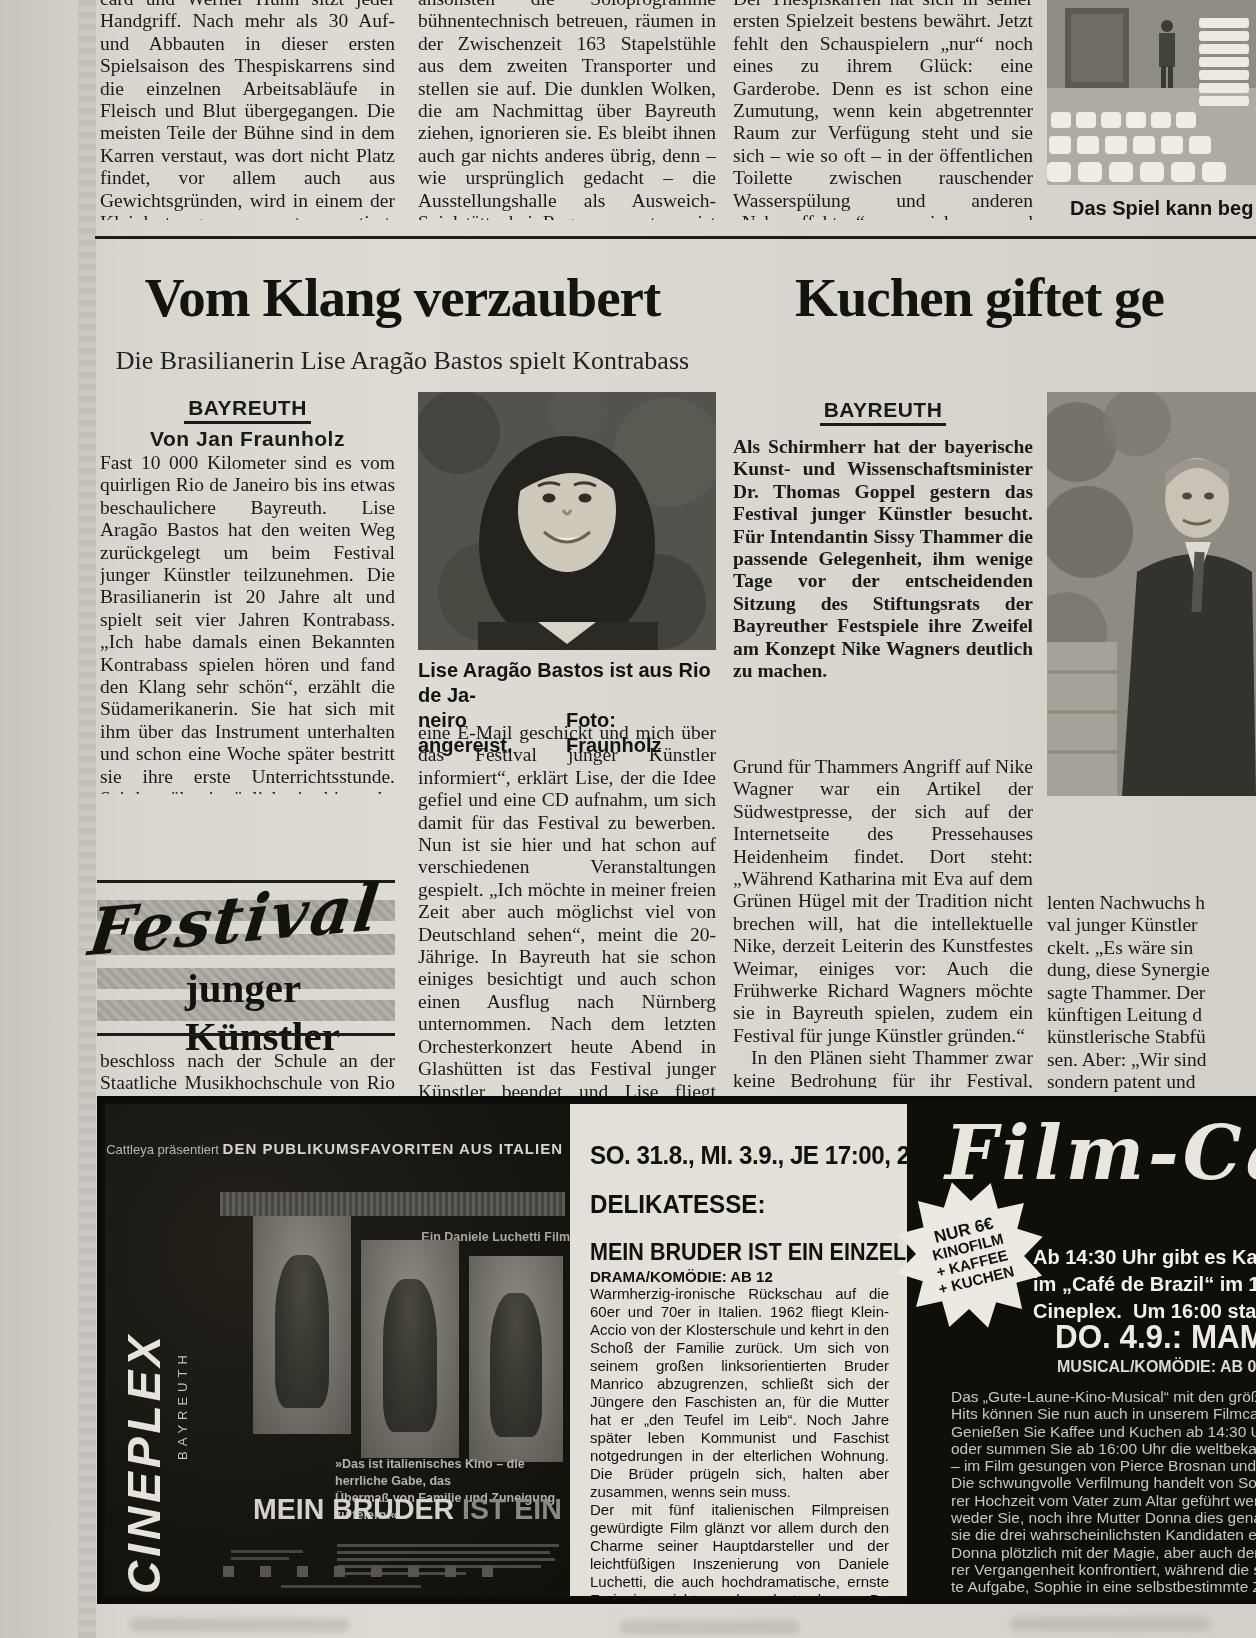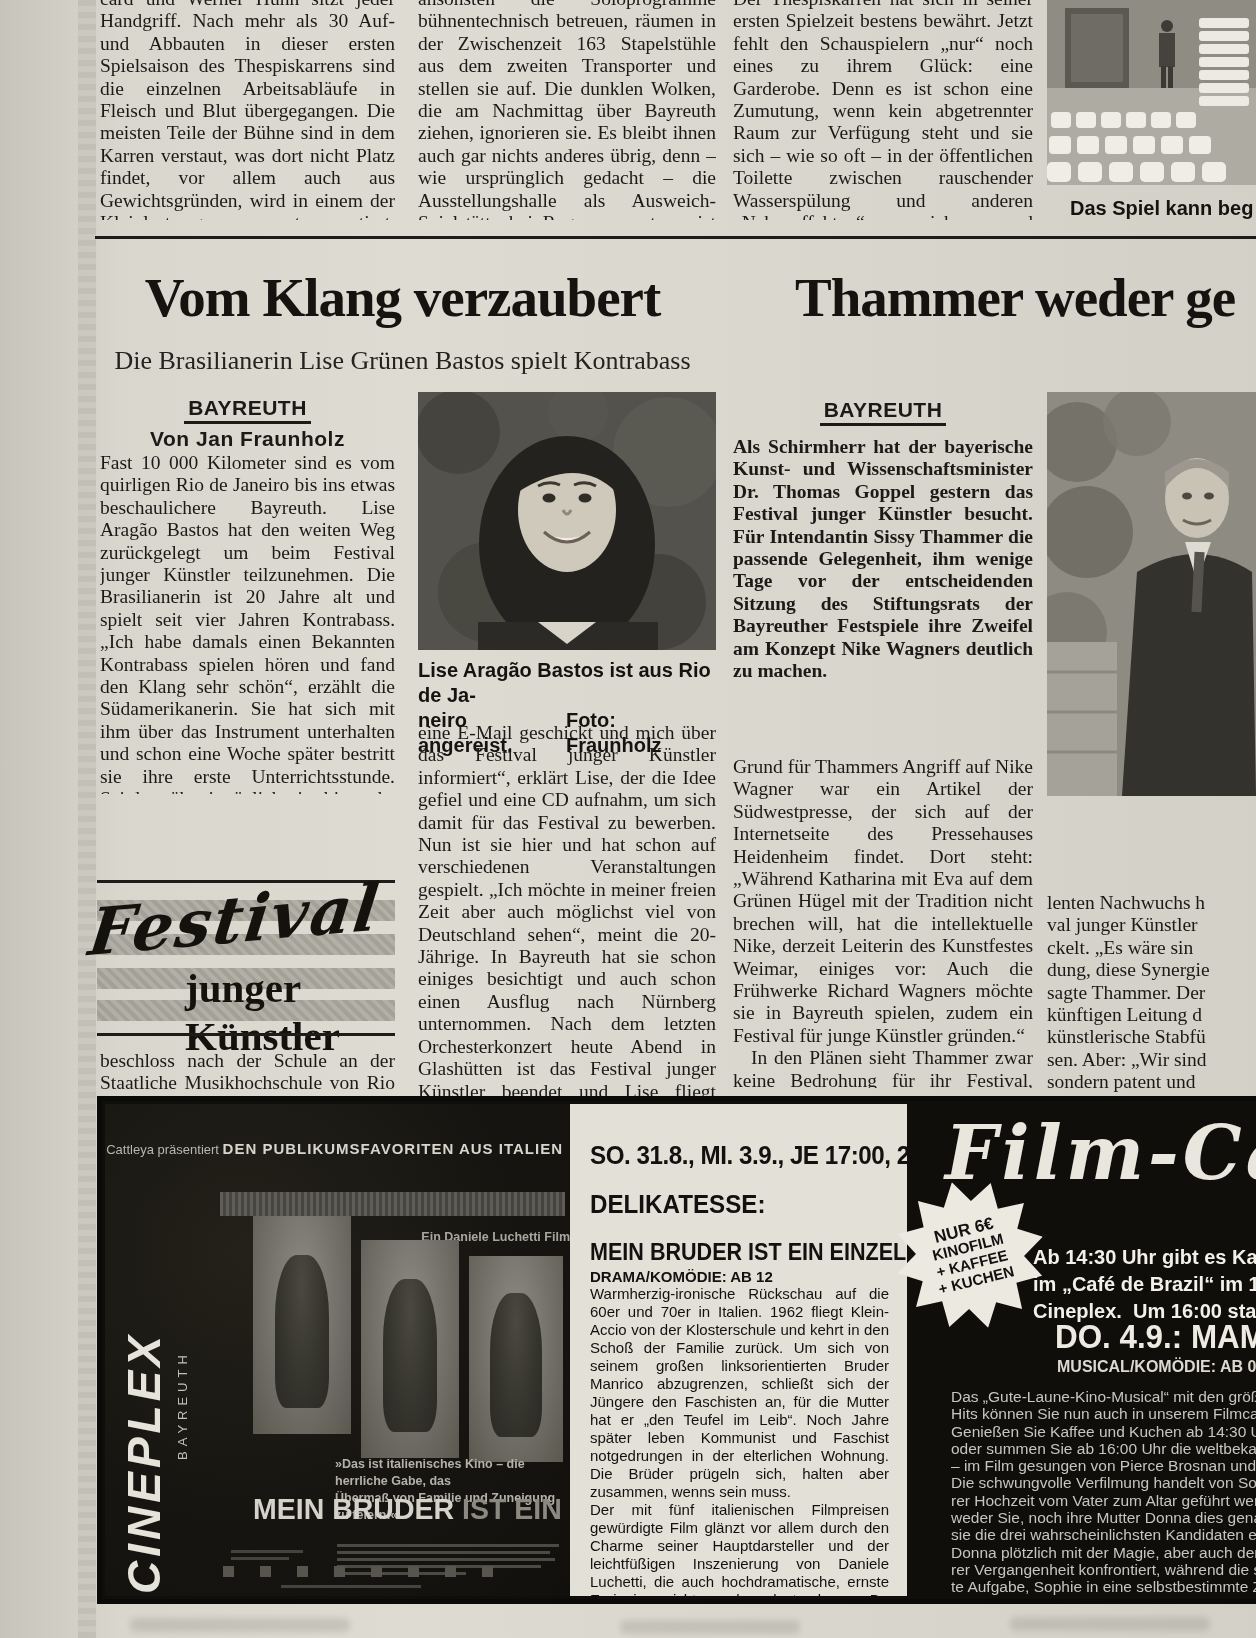--- a/index.html
+++ b/index.html
@@ -131,22 +131,22 @@
         <rect x="124" y="162" width="24" height="20" rx="5"></rect>
           <rect x="155" y="162" width="24" height="20" rx="5"></rect>
       </g>
     </svg>
   </div>
   <div class="cap nowrap" style="left:1047px;top:196px;width:209px;margin-left:23px;">Das Spiel kann beg</div>
 
   <div class="rule-h" style="left:95px;top:236px;width:1161px;height:3px;"></div>
 
   <div class="headline" style="left:95px;top:266px;width:615px;text-align:center;">Vom Klang verzaubert</div>
-  <div class="subhead" style="left:95px;top:346px;width:615px;text-align:center;">Die Brasilianerin Lise Grünen Bastos spielt Kontrabass</div>
-  <div class="headline nowrap" style="left:795px;top:266px;">Thammer weder ge</div>
+  <div class="subhead" style="left:95px;top:346px;width:615px;text-align:center;">Die Brasilianerin Lise Aragão Bastos spielt Kontrabass</div>
+  <div class="headline nowrap" style="left:795px;top:266px;">Kuchen giftet ge</div>
 
   <div class="dateline" style="left:100px;top:396px;width:295px;">
     <span class="u">BAYREUTH</span>
     <div class="byline">Von Jan Fraunholz</div>
   </div>
   <div class="col" style="left:100px;top:452px;width:295px;height:342px;">Fast 10 000 Kilometer sind es vom quirligen Rio de Janeiro bis ins etwas beschaulichere Bayreuth. Lise Aragão Bastos hat den weiten Weg zurückgelegt um beim Festival junger Künstler teilzunehmen. Die Brasilianerin ist 20 Jahre alt und spielt seit vier Jahren Kontrabass. „Ich habe damals einen Bekannten Kontrabass spielen hören und fand den Klang sehr schön“, erzählt die Südamerikanerin. Sie hat sich mit ihm über das Instrument unterhalten und schon eine Woche später bestritt sie ihre erste Unterrichtsstunde. Seitdem übt sie täglich vier bis sechs Stunden und hat sich immer weiter verbessert, so dass sie</div>
 
   <div class="flogo">
     <div class="bar" style="top:0;"></div>
     <div class="fstripe" style="top:20px;"></div>

